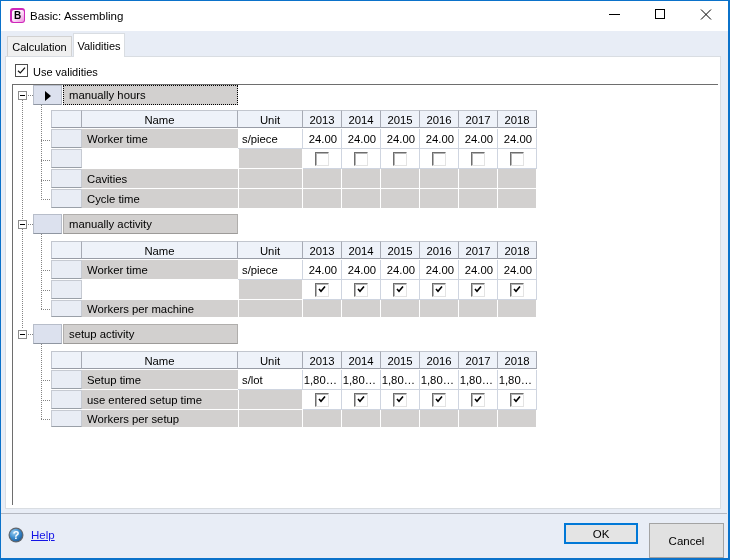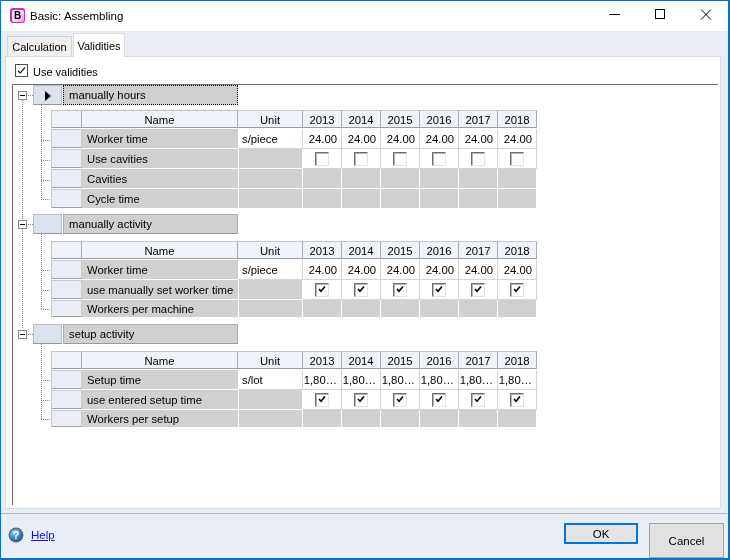--- a/index.html
+++ b/index.html
@@ -63,21 +63,20 @@
 <div class="abs rowhdr" style="left:51px;top:129px;width:31px;height:19px;"></div>
 <div class="abs gray namecell" style="left:82px;top:129px;width:156px;height:20px;border-bottom:1px solid #fff;">Worker time</div>
 <div class="abs" style="left:238px;top:129px;width:65px;height:20px;background:#fff;border-bottom:1px solid #cfd5e0;border-right:1px solid #cfd5e0;padding-left:4px;font-size:11.3px;display:flex;align-items:center;">s/piece</div>
 <div class="abs" style="left:303px;top:129px;width:39px;height:20px;background:#fff;border-bottom:1px solid #cfd5e0;border-right:1px solid #cfd5e0;font-size:11.3px;display:flex;align-items:center;justify-content:flex-end;padding-right:4px;">24.00</div>
 <div class="abs" style="left:342px;top:129px;width:39px;height:20px;background:#fff;border-bottom:1px solid #cfd5e0;border-right:1px solid #cfd5e0;font-size:11.3px;display:flex;align-items:center;justify-content:flex-end;padding-right:4px;">24.00</div>
 <div class="abs" style="left:381px;top:129px;width:39px;height:20px;background:#fff;border-bottom:1px solid #cfd5e0;border-right:1px solid #cfd5e0;font-size:11.3px;display:flex;align-items:center;justify-content:flex-end;padding-right:4px;">24.00</div>
 <div class="abs" style="left:420px;top:129px;width:39px;height:20px;background:#fff;border-bottom:1px solid #cfd5e0;border-right:1px solid #cfd5e0;font-size:11.3px;display:flex;align-items:center;justify-content:flex-end;padding-right:4px;">24.00</div>
 <div class="abs" style="left:459px;top:129px;width:39px;height:20px;background:#fff;border-bottom:1px solid #cfd5e0;border-right:1px solid #cfd5e0;font-size:11.3px;display:flex;align-items:center;justify-content:flex-end;padding-right:4px;">24.00</div>
 <div class="abs" style="left:498px;top:129px;width:39px;height:20px;background:#fff;border-bottom:1px solid #cfd5e0;border-right:1px solid #cfd5e0;font-size:11.3px;display:flex;align-items:center;justify-content:flex-end;padding-right:4px;">24.00</div>
 <div class="abs rowhdr" style="left:51px;top:149px;width:31px;height:19px;"></div>
-<div class="abs gray namecell" style="left:82px;top:149px;width:156px;height:20px;border-bottom:1px solid #fff;">Use cavities</div>
 <div class="abs gray" style="left:238px;top:149px;width:65px;height:20px;border-left:1px solid #fff;border-bottom:1px solid #fff;border-right:1px solid #fff;"></div>
 <div class="abs" style="left:303px;top:149px;width:39px;height:20px;background:#fff;border-bottom:1px solid #cfd5e0;border-right:1px solid #cfd5e0;display:flex;align-items:center;justify-content:center;">
       <div class="cb" style="position:relative;"></div>
     </div>
 <div class="abs" style="left:342px;top:149px;width:39px;height:20px;background:#fff;border-bottom:1px solid #cfd5e0;border-right:1px solid #cfd5e0;display:flex;align-items:center;justify-content:center;">
       <div class="cb" style="position:relative;"></div>
     </div>
 <div class="abs" style="left:381px;top:149px;width:39px;height:20px;background:#fff;border-bottom:1px solid #cfd5e0;border-right:1px solid #cfd5e0;display:flex;align-items:center;justify-content:center;">
       <div class="cb" style="position:relative;"></div>
     </div>
@@ -133,21 +132,20 @@
 <div class="abs rowhdr" style="left:51px;top:260px;width:31px;height:19px;"></div>
 <div class="abs gray namecell" style="left:82px;top:260px;width:156px;height:20px;border-bottom:1px solid #fff;">Worker time</div>
 <div class="abs" style="left:238px;top:260px;width:65px;height:20px;background:#fff;border-bottom:1px solid #cfd5e0;border-right:1px solid #cfd5e0;padding-left:4px;font-size:11.3px;display:flex;align-items:center;">s/piece</div>
 <div class="abs" style="left:303px;top:260px;width:39px;height:20px;background:#fff;border-bottom:1px solid #cfd5e0;border-right:1px solid #cfd5e0;font-size:11.3px;display:flex;align-items:center;justify-content:flex-end;padding-right:4px;">24.00</div>
 <div class="abs" style="left:342px;top:260px;width:39px;height:20px;background:#fff;border-bottom:1px solid #cfd5e0;border-right:1px solid #cfd5e0;font-size:11.3px;display:flex;align-items:center;justify-content:flex-end;padding-right:4px;">24.00</div>
 <div class="abs" style="left:381px;top:260px;width:39px;height:20px;background:#fff;border-bottom:1px solid #cfd5e0;border-right:1px solid #cfd5e0;font-size:11.3px;display:flex;align-items:center;justify-content:flex-end;padding-right:4px;">24.00</div>
 <div class="abs" style="left:420px;top:260px;width:39px;height:20px;background:#fff;border-bottom:1px solid #cfd5e0;border-right:1px solid #cfd5e0;font-size:11.3px;display:flex;align-items:center;justify-content:flex-end;padding-right:4px;">24.00</div>
 <div class="abs" style="left:459px;top:260px;width:39px;height:20px;background:#fff;border-bottom:1px solid #cfd5e0;border-right:1px solid #cfd5e0;font-size:11.3px;display:flex;align-items:center;justify-content:flex-end;padding-right:4px;">24.00</div>
 <div class="abs" style="left:498px;top:260px;width:39px;height:20px;background:#fff;border-bottom:1px solid #cfd5e0;border-right:1px solid #cfd5e0;font-size:11.3px;display:flex;align-items:center;justify-content:flex-end;padding-right:4px;">24.00</div>
 <div class="abs rowhdr" style="left:51px;top:280px;width:31px;height:19px;"></div>
-<div class="abs gray namecell" style="left:82px;top:280px;width:156px;height:20px;border-bottom:1px solid #fff;">use manually set worker time</div>
 <div class="abs gray" style="left:238px;top:280px;width:65px;height:20px;border-left:1px solid #fff;border-bottom:1px solid #fff;border-right:1px solid #fff;"></div>
 <div class="abs" style="left:303px;top:280px;width:39px;height:20px;background:#fff;border-bottom:1px solid #cfd5e0;border-right:1px solid #cfd5e0;display:flex;align-items:center;justify-content:center;">
       <div class="cb" style="position:relative;">
         <svg style="position:absolute;left:0.5px;top:0.5px;width:10px;height:10px;" viewBox="0 0 10 10">
           <polyline points="2,5 4,7.2 8,2.6" fill="none" stroke="#000" stroke-width="1.6"></polyline>
         </svg>
       </div>
     </div>
 <div class="abs" style="left:342px;top:280px;width:39px;height:20px;background:#fff;border-bottom:1px solid #cfd5e0;border-right:1px solid #cfd5e0;display:flex;align-items:center;justify-content:center;">
       <div class="cb" style="position:relative;">

